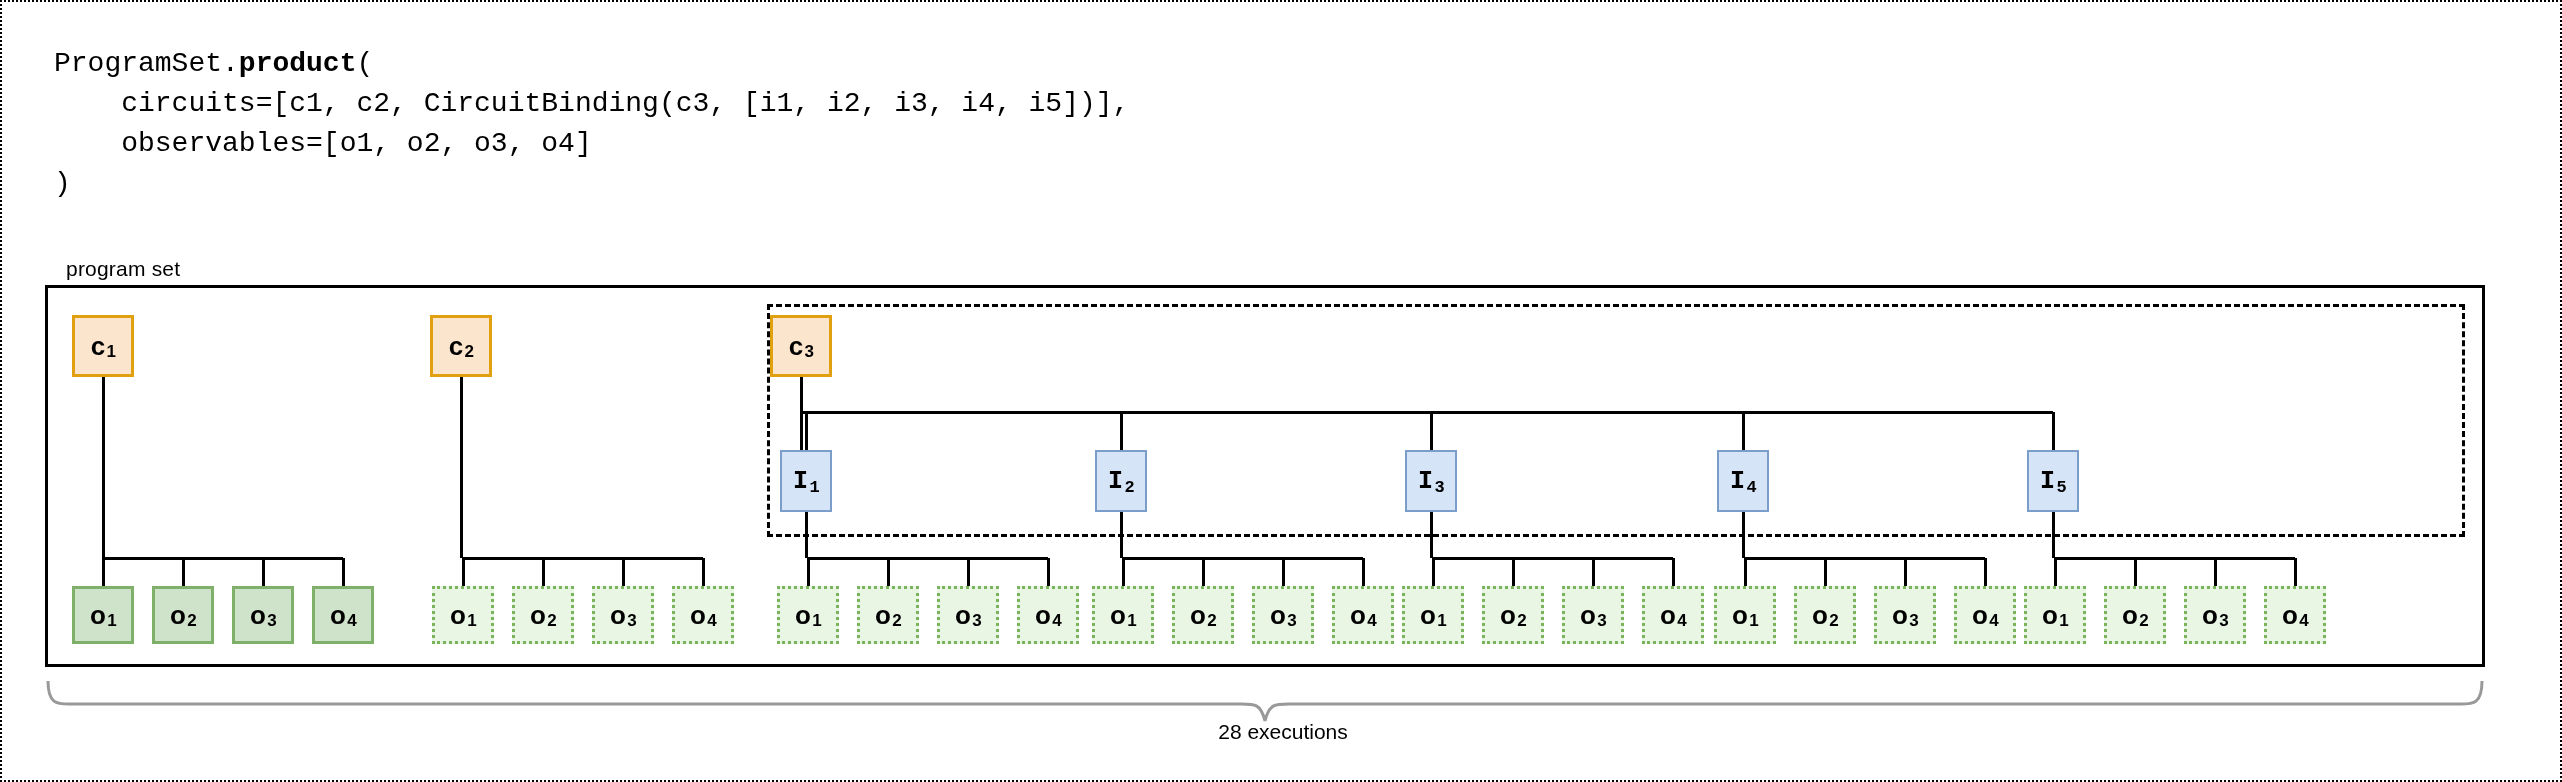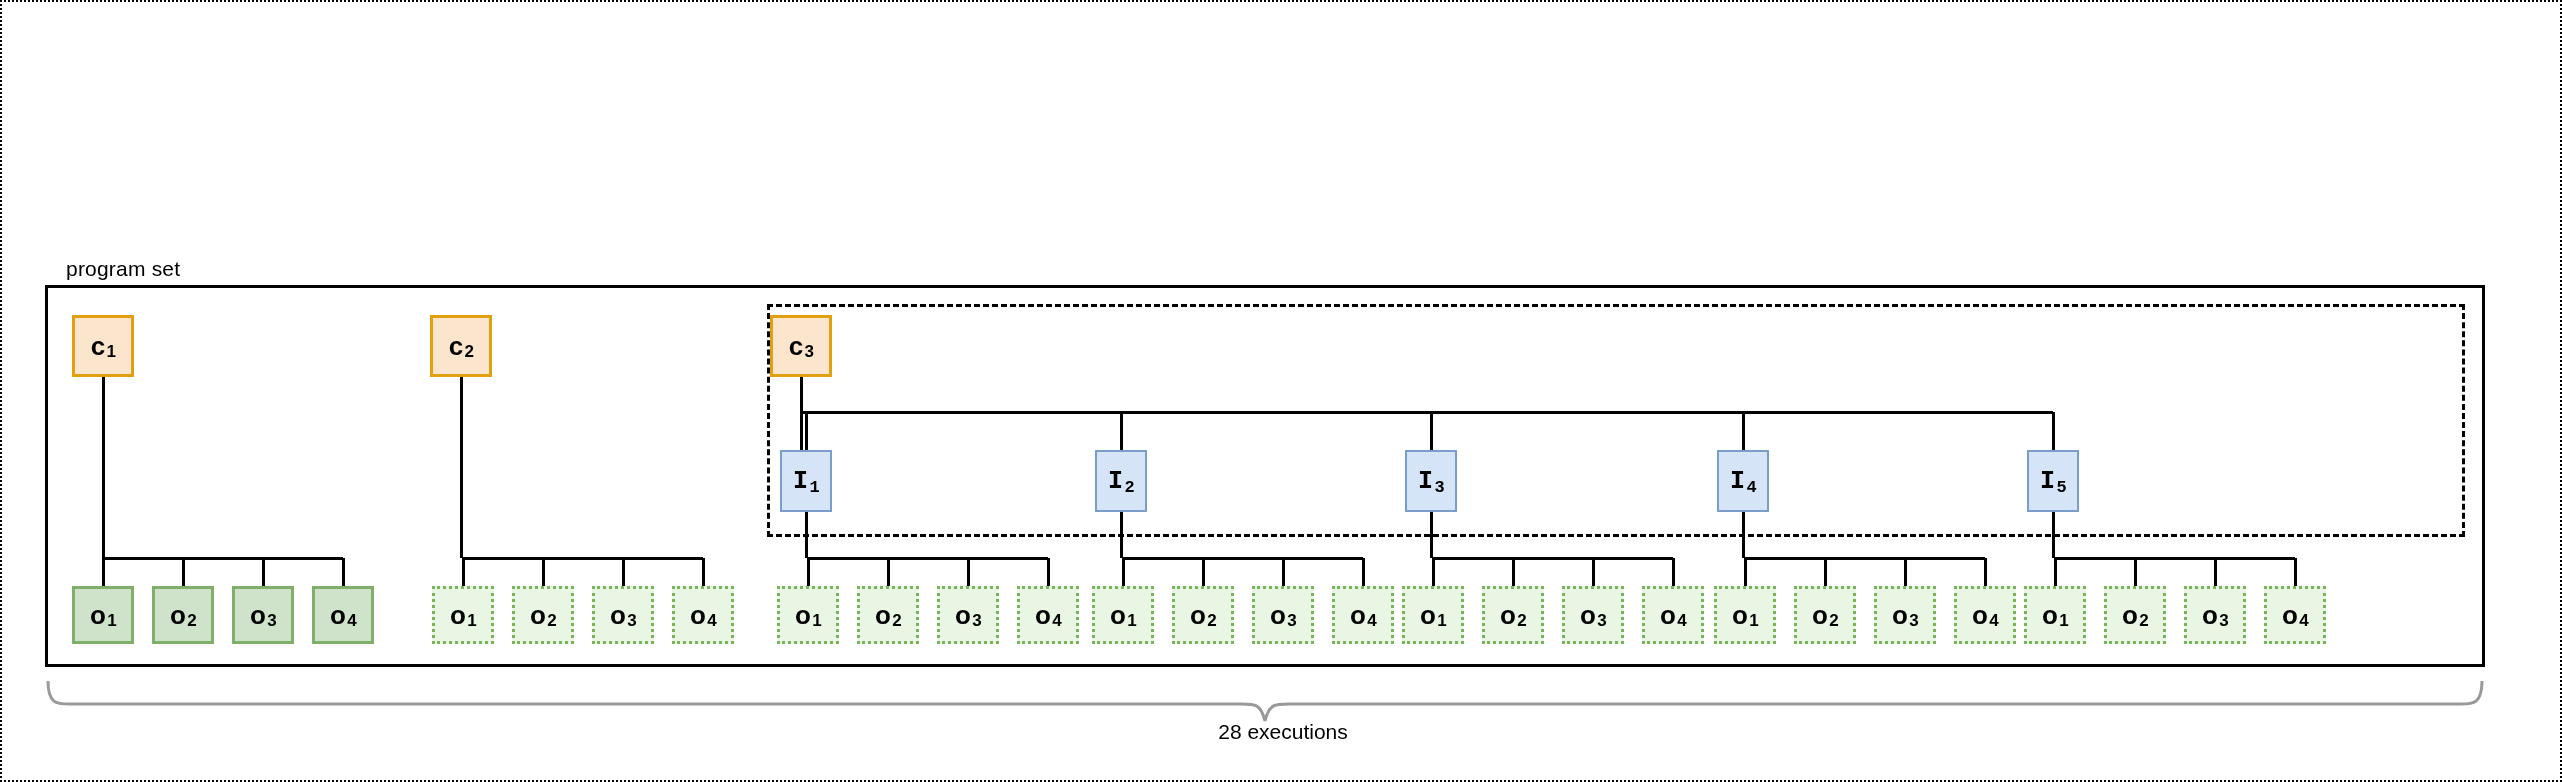--- a/index.html
+++ b/index.html
@@ -117,20 +117,24 @@
     text-align:center;
     font-size:21px;
     color:#000000;
   }
 </style>
 </head>
 <body>
 
 <div id="page">
 
+  <div id="code-block"><span><span>ProgramSet.</span><span class="kw-bold">product</span><span>(</span></span>
+<span>    circuits=[c1, c2, CircuitBinding(c3, [i1, i2, i3, i4, i5])],</span>
+<span>    observables=[o1, o2, o3, o4]</span>
+<span>)</span></div>
 
   <div id="programset-label">program set</div>
   <div id="programset-box"></div>
 
   <div id="binding-box"></div>
 
   <div id="graph-layer">
       <div class="node obs" style="left: 70px; top: 584px;">
         <span>o</span>
         <span class="sub">1</span>

